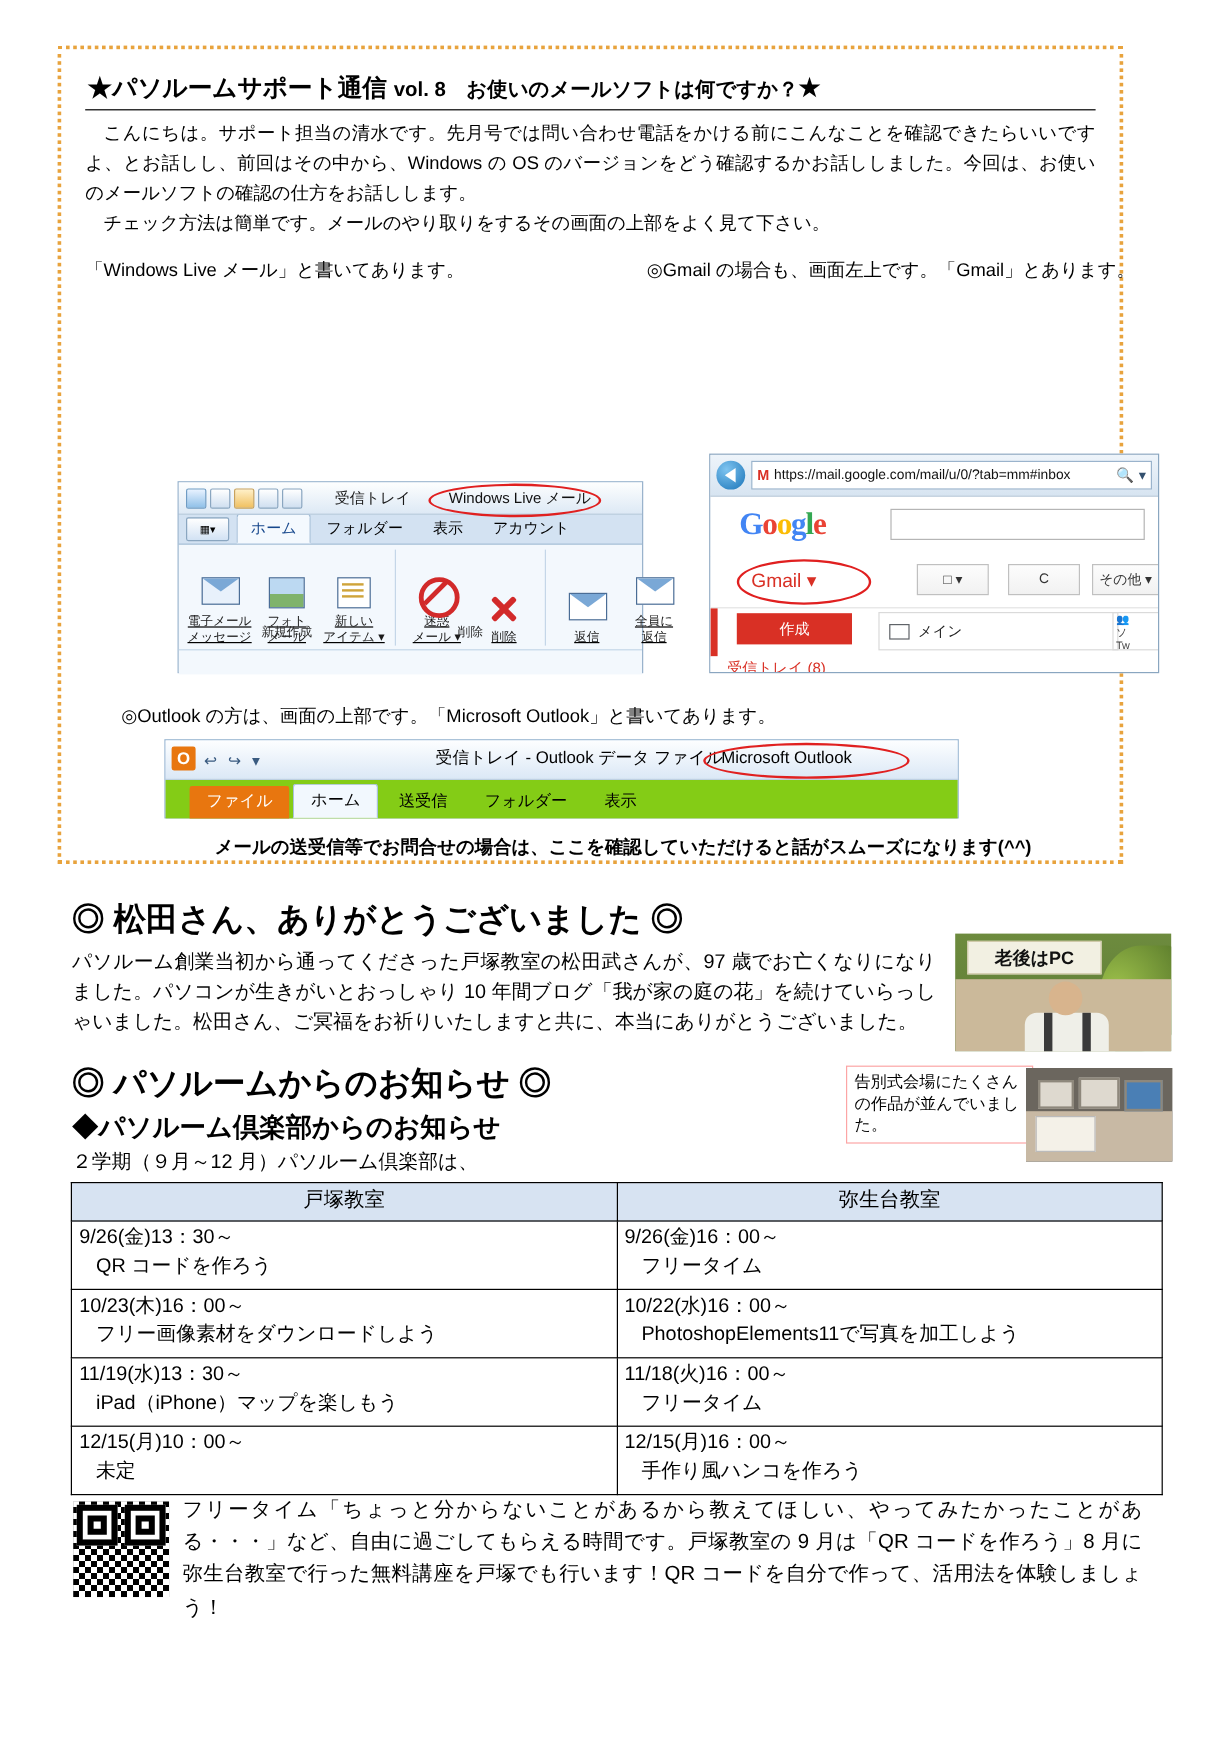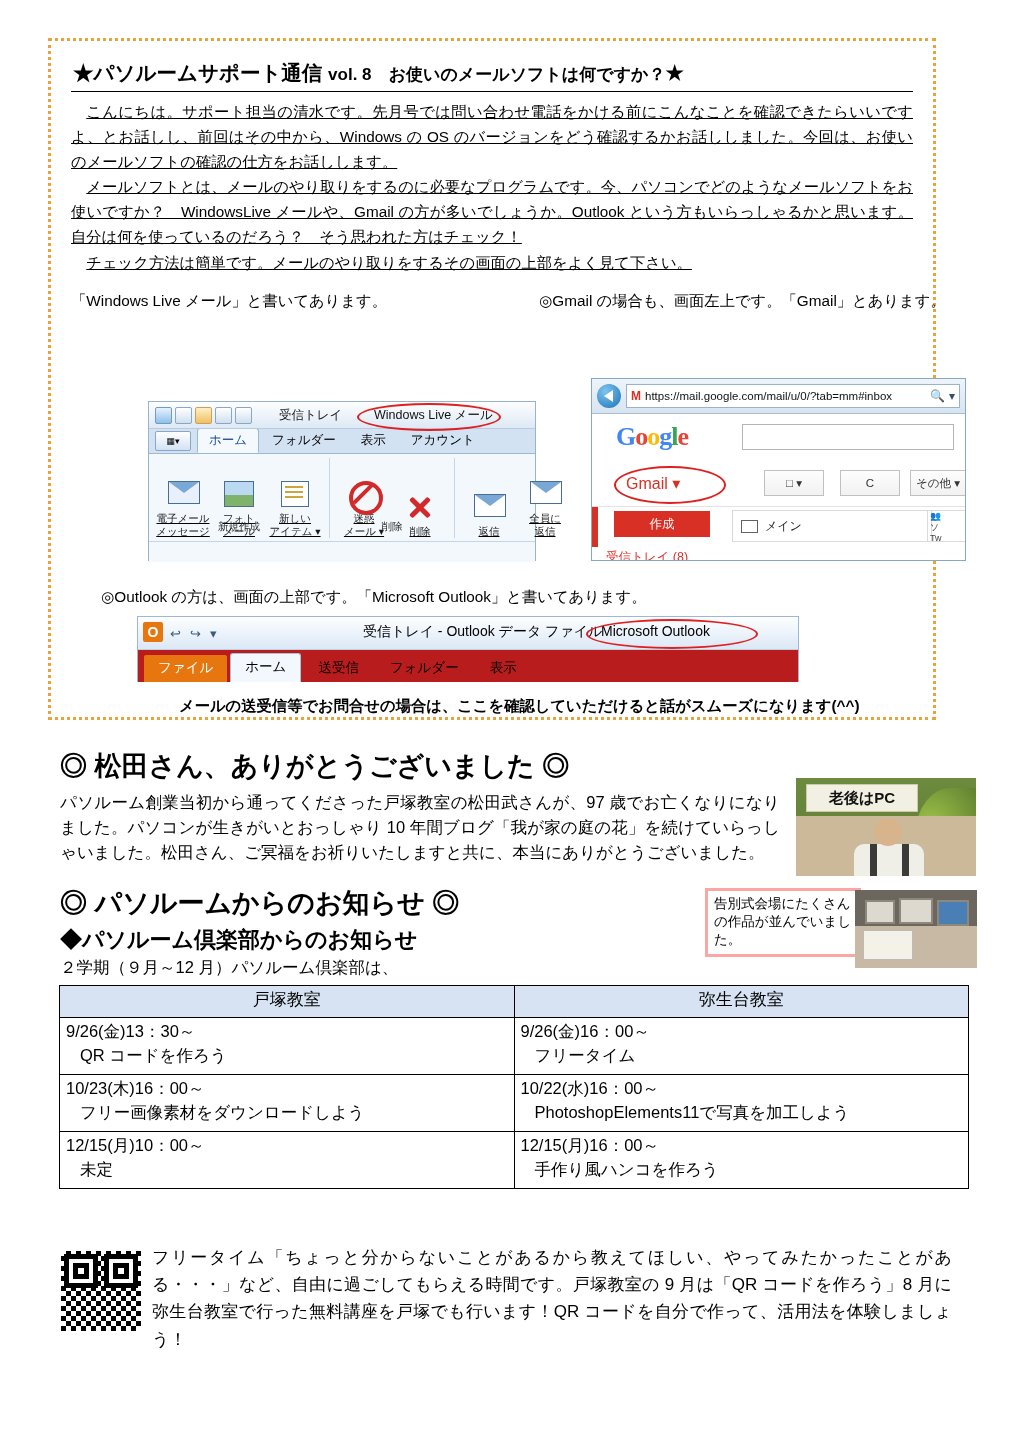--- a/index.html
+++ b/index.html
@@ -47,21 +47,20 @@
     border-top: 1.5px solid #000;
     margin: 4px 2px 8px 2px;
   }
 
   .para {
     font-size: 15.3px;
     line-height: 1.62;
     text-align: justify;
     margin: 0 2px 0 2px;
     text-indent: 1em;
-    text-decoration: underline;
   }
   .para + .para { margin-top: 1px; }
 
   .two-col-labels {
     position: relative;
     margin-top: 13px;
     height: 52px;
   }
   .lbl-left {
     position: absolute;
@@ -480,22 +479,22 @@
   .ol-redbox {
     position: absolute;
     left: 455px; top: 4px;
     font-size: 14px;
     padding: 2px 8px;
   }
   .ol-tabs {
     display: flex;
     align-items: flex-end;
     height: 32px;
-    padding-left: 6px;
-    background: #b91c1c;
+    padding-left: 20px;
+    background: #84cc16;
   }
   .ol-tab {
     padding: 4px 14px 5px 14px;
     font-size: 13.5px;
     margin-right: 3px;
   }
   .ol-tab.file {
     background: #e8760f;
     color: #fff;
     border-radius: 2px 2px 0 0;
@@ -646,21 +645,21 @@
   .photo2 .frame1 { left: 10px; top: 10px; width: 26px; height: 20px; }
   .photo2 .frame2 { left: 44px; top: 8px; width: 30px; height: 22px; }
   .photo2 .frame3 { left: 82px; top: 10px; width: 28px; height: 22px; background:#4a7fb5;}
 
   .callout {
     position: absolute;
     left: 705px;
     top: 888px;
     width: 156px;
     background: #fff;
-    border: 3px solid #fca5a5;
+    border: 1px solid #fca5a5;
     font-size: 13.5px;
     line-height: 1.35;
     padding: 4px 6px;
     box-sizing: border-box;
   }
   .callout::after {
     content: "";
     position: absolute;
     right: -16px;
     bottom: 8px;
@@ -748,21 +747,20 @@
 
 <div class="newsletter-box">
   <div class="nl-inner">
     <div class="nl-title">
       <span class="star">★</span><span>パソルームサポート通信</span>
       <span class="vol">vol. 8</span>
       &nbsp;&nbsp;<span class="vol">お使いのメールソフトは何ですか？</span><span class="star">★</span>
     </div>
     <hr class="nl-hr">
     <p class="para">こんにちは。サポート担当の清水です。先月号では問い合わせ電話をかける前にこんなことを確認できたらいいですよ、とお話しし、前回はその中から、Windows の OS のバージョンをどう確認するかお話ししました。今回は、お使いのメールソフトの確認の仕方をお話しします。</p>
-    <p class="para">メールソフトとは、メールのやり取りをするのに必要なプログラムです。今、パソコンでどのようなメールソフトをお使いですか？　WindowsLive メールや、Gmail の方が多いでしょうか。Outlook という方もいらっしゃるかと思います。自分は何を使っているのだろう？　そう思われた方はチェック！</p>
     <p class="para">チェック方法は簡単です。メールのやり取りをするその画面の上部をよく見て下さい。</p>
 
     <div class="two-col-labels">
       <div class="lbl-left">
         <div>「Windows Live メール」と書いてあります。</div>
       </div>
       <div class="lbl-right">◎Gmail の場合も、画面左上です。「Gmail」とあります。</div>
     </div>
   </div>
 
@@ -960,20 +958,30 @@
         <div>10/23(木)16：00～</div>
         <div class="l2">フリー画像素材をダウンロードしよう</div>
       </td>
       <td>
         <div>10/22(水)16：00～</div>
         <div class="l2">PhotoshopElements11で写真を加工しよう</div>
       </td>
     </tr>
     <tr>
       <td>
+        <div>11/19(水)13：30～</div>
+        <div class="l2">iPad（iPhone）マップを楽しもう</div>
+      </td>
+      <td>
+        <div>11/18(火)16：00～</div>
+        <div class="l2">フリータイム</div>
+      </td>
+    </tr>
+    <tr>
+      <td>
         <div>12/15(月)10：00～</div>
         <div class="l2">未定</div>
       </td>
       <td>
         <div>12/15(月)16：00～</div>
         <div class="l2">手作り風ハンコを作ろう</div>
       </td>
     </tr>
   </tbody>
 </table>

